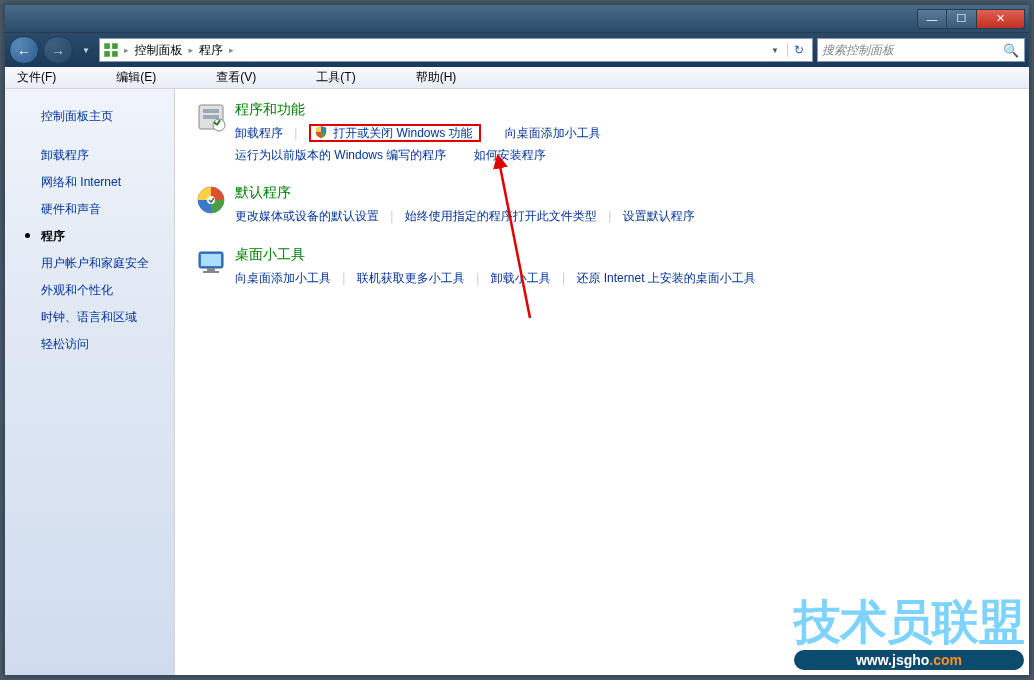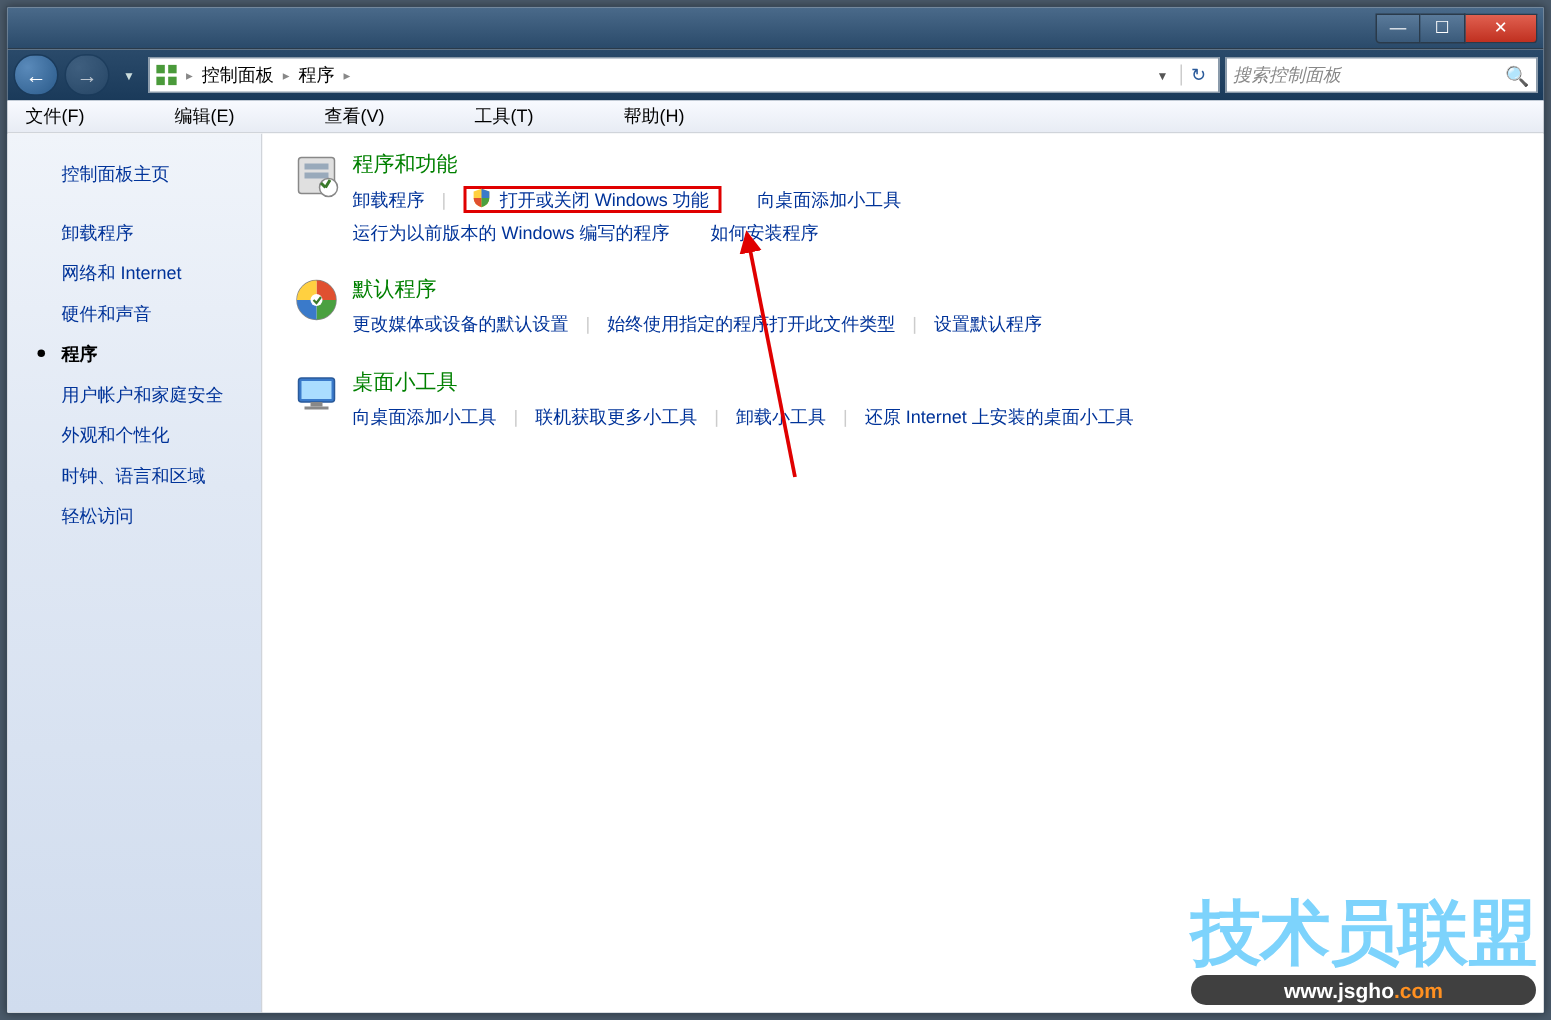--- a/index.html
+++ b/index.html
@@ -40,21 +40,21 @@
 .sec-title { font-size: 14px; color: #008000; margin-bottom: 4px; cursor: pointer; }
 .sec-links { font-size: 12px; line-height: 1.8; }
 .sec-link { color: #003399; cursor: pointer; display: inline; }
 .link-sep { color: #ccc; padding: 0 8px; }
 .shield-ico { display: inline-block; vertical-align: middle; margin-right: 2px; }
 .shield-ico svg { width: 14px; height: 14px; vertical-align: -2px; }
 .highlight-box { border: 2px solid #e00000; padding: 0 3px; }
 .arrow-annotation { position: absolute; pointer-events: none; }
 .watermark { position: absolute; right: 10px; bottom: 10px; pointer-events: none; }
 .watermark .main-text { font-size: 47px; font-weight: bold; color: #7dd3fc; font-family: "Microsoft YaHei", sans-serif; letter-spacing: -1px; }
-.watermark .sub-bar { background: #404040; color: #fff; font-size: 14px; padding: 2px 10px; border-radius: 10px; text-align: center; font-weight: bold; margin-top: -4px; }
+.watermark .sub-bar { background: #0c4a6e; color: #fff; font-size: 14px; padding: 2px 10px; border-radius: 10px; text-align: center; font-weight: bold; margin-top: -4px; }
 .watermark .sub-bar .c { color: #ff9020; }
 </style>
 </head>
 <body>
 
 <div class="window">
   <div class="titlebar">
     <div class="titlebar-buttons">
       <div class="titlebar-btn">—</div>
       <div class="titlebar-btn">☐</div>

